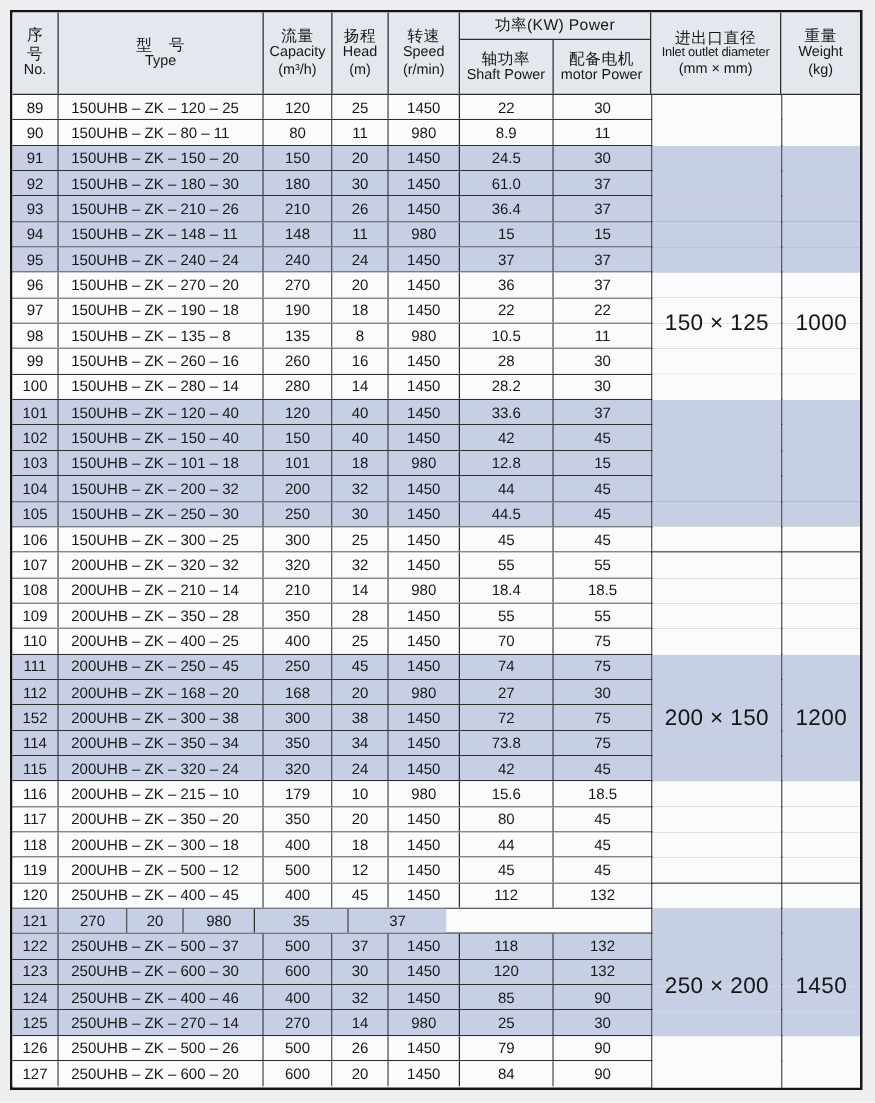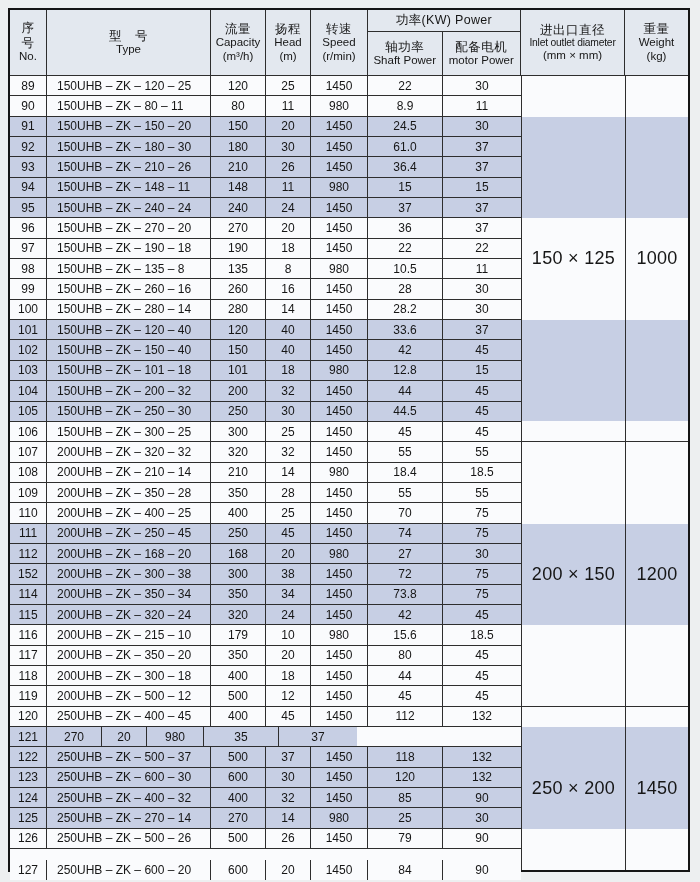--- a/index.html
+++ b/index.html
@@ -52,21 +52,21 @@
   .h-power-sub{ flex:1; display:flex; }
   .h-sub{
     display:flex; flex-direction:column; align-items:center; justify-content:center;
     line-height:1.15; text-align:center;
   }
   .h-sub-shaft{ width:75px; border-right:1px solid var(--line); }
   .h-sub-motor{ width:78px; }
   
   .tbody{ position:relative; height:794px; }
   .row{ display:flex; height:var(--rowh); border-bottom:1px solid var(--line);text-align:right; }
-  .row:last-child{ border-bottom:none;margin-top:11px; }
+  .row:last-child{ border-bottom:none; }
   .row.shaded .c{ background:var(--blue); }
   .row.plain  .c{ background:var(--white-row); }
   .c{
     display:flex; align-items:center; justify-content:center;
     border-right:1px solid var(--line);
     font-size:12px; white-space:nowrap; overflow:hidden;
   }
   .c-no{width:37px;} .c-type{width:164px; justify-content:flex-start; padding-left:10px;}
   .c-cap{width:55px;} .c-head{width:45px;} .c-speed{width:57px;}
   .c-shaft{width:75px;} .c-motor{width:78px; border-right:none;}
@@ -556,21 +556,21 @@
     <div class="c c-no">123</div>
     <div class="c c-type">250UHB – ZK – 600 – 30</div>
     <div class="c c-cap">600</div>
     <div class="c c-head">30</div>
     <div class="c c-speed">1450</div>
     <div class="c c-shaft">120</div>
     <div class="c c-motor">132</div>
   </div>
       <div class="row shaded">
     <div class="c c-no">124</div>
-    <div class="c c-type">250UHB – ZK – 400 – 32</div>
+    <div class="c c-type">250UHB – ZK – 400 – 46</div>
     <div class="c c-cap">400</div>
     <div class="c c-head">32</div>
     <div class="c c-speed">1450</div>
     <div class="c c-shaft">85</div>
     <div class="c c-motor">90</div>
   </div>
       <div class="row shaded">
     <div class="c c-no">125</div>
     <div class="c c-type">250UHB – ZK – 270 – 14</div>
     <div class="c c-cap">270</div>

